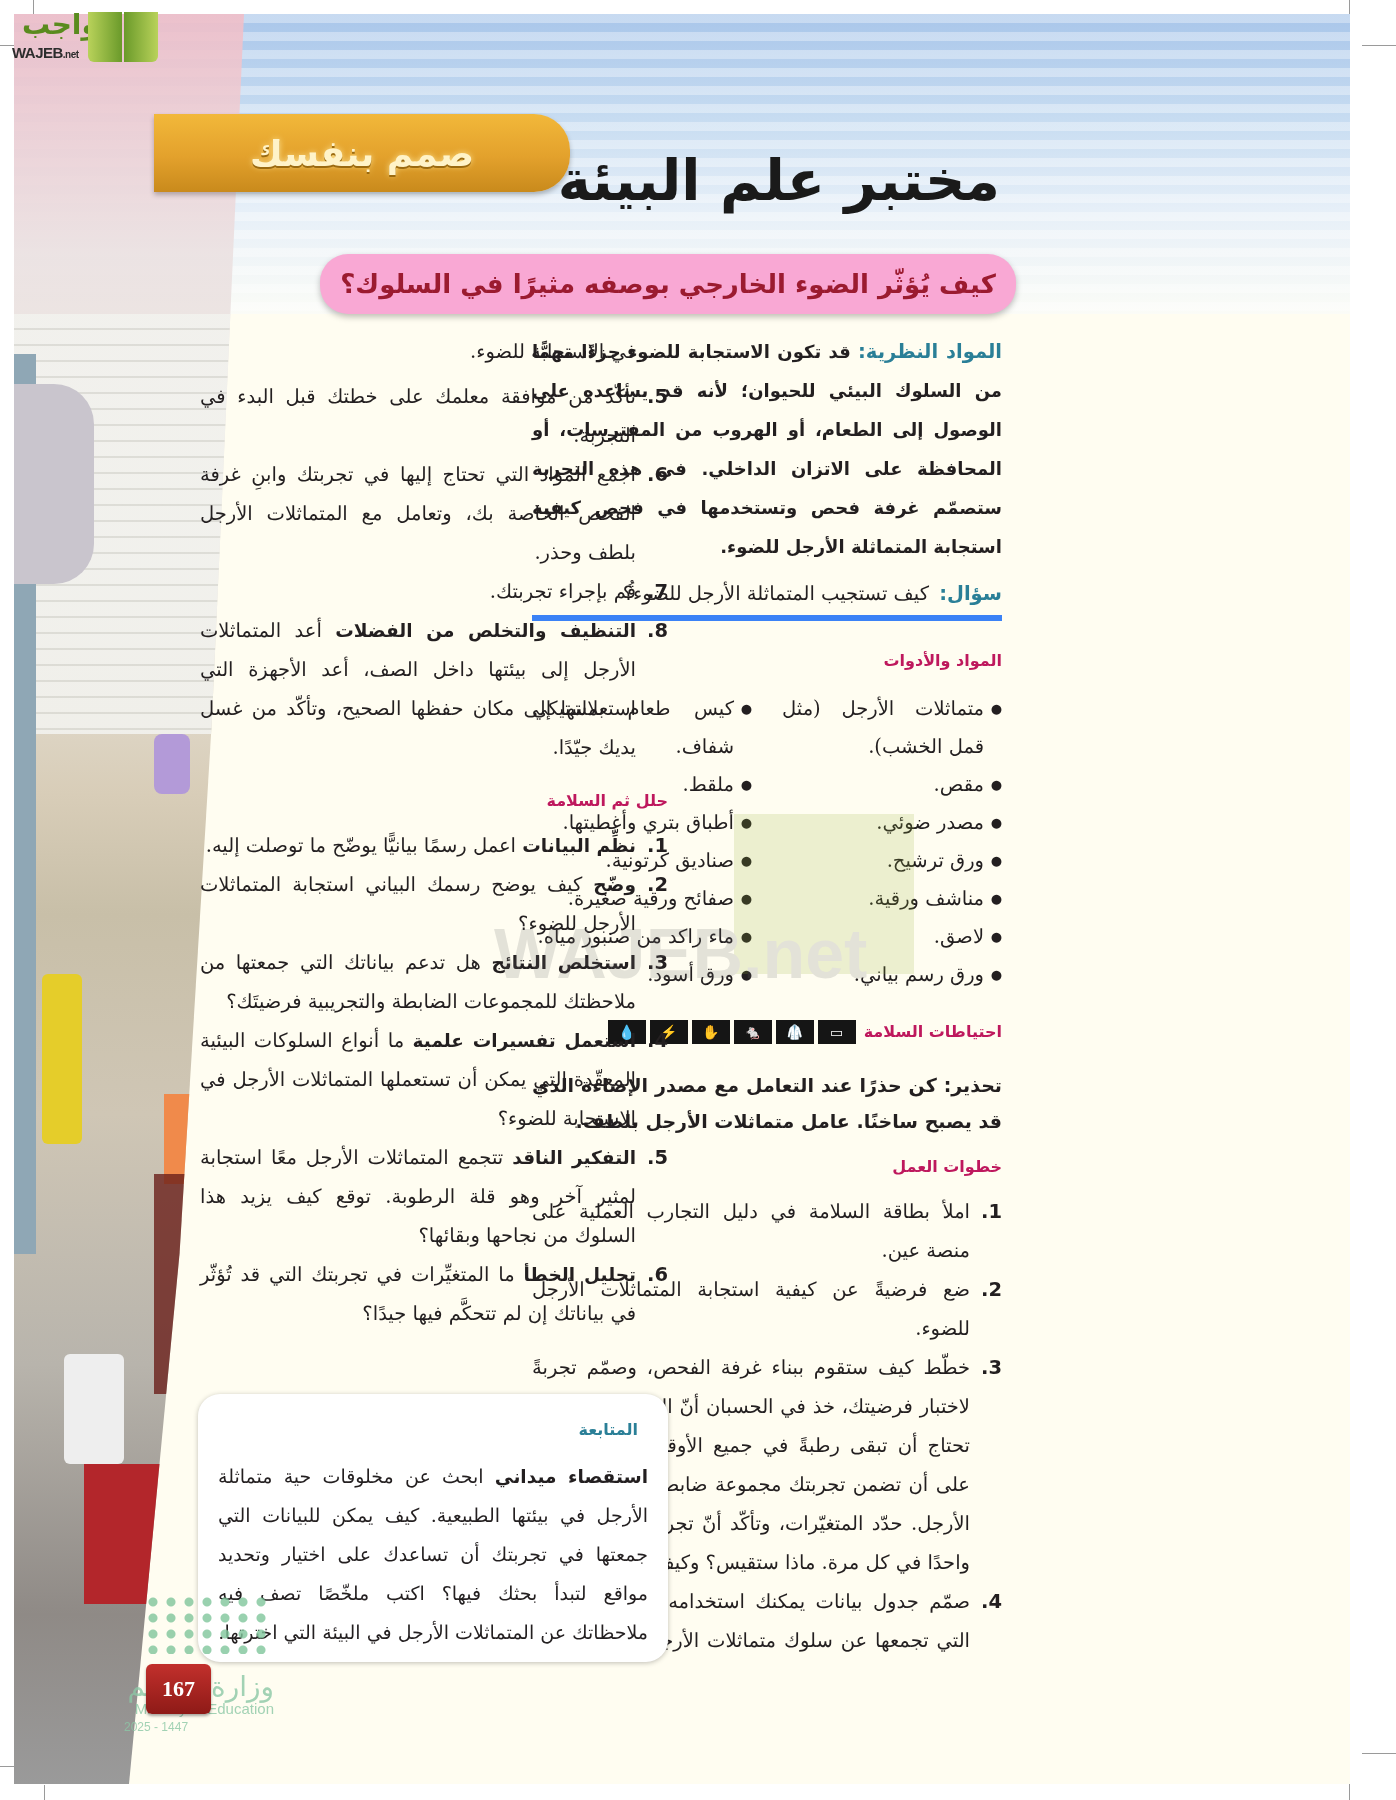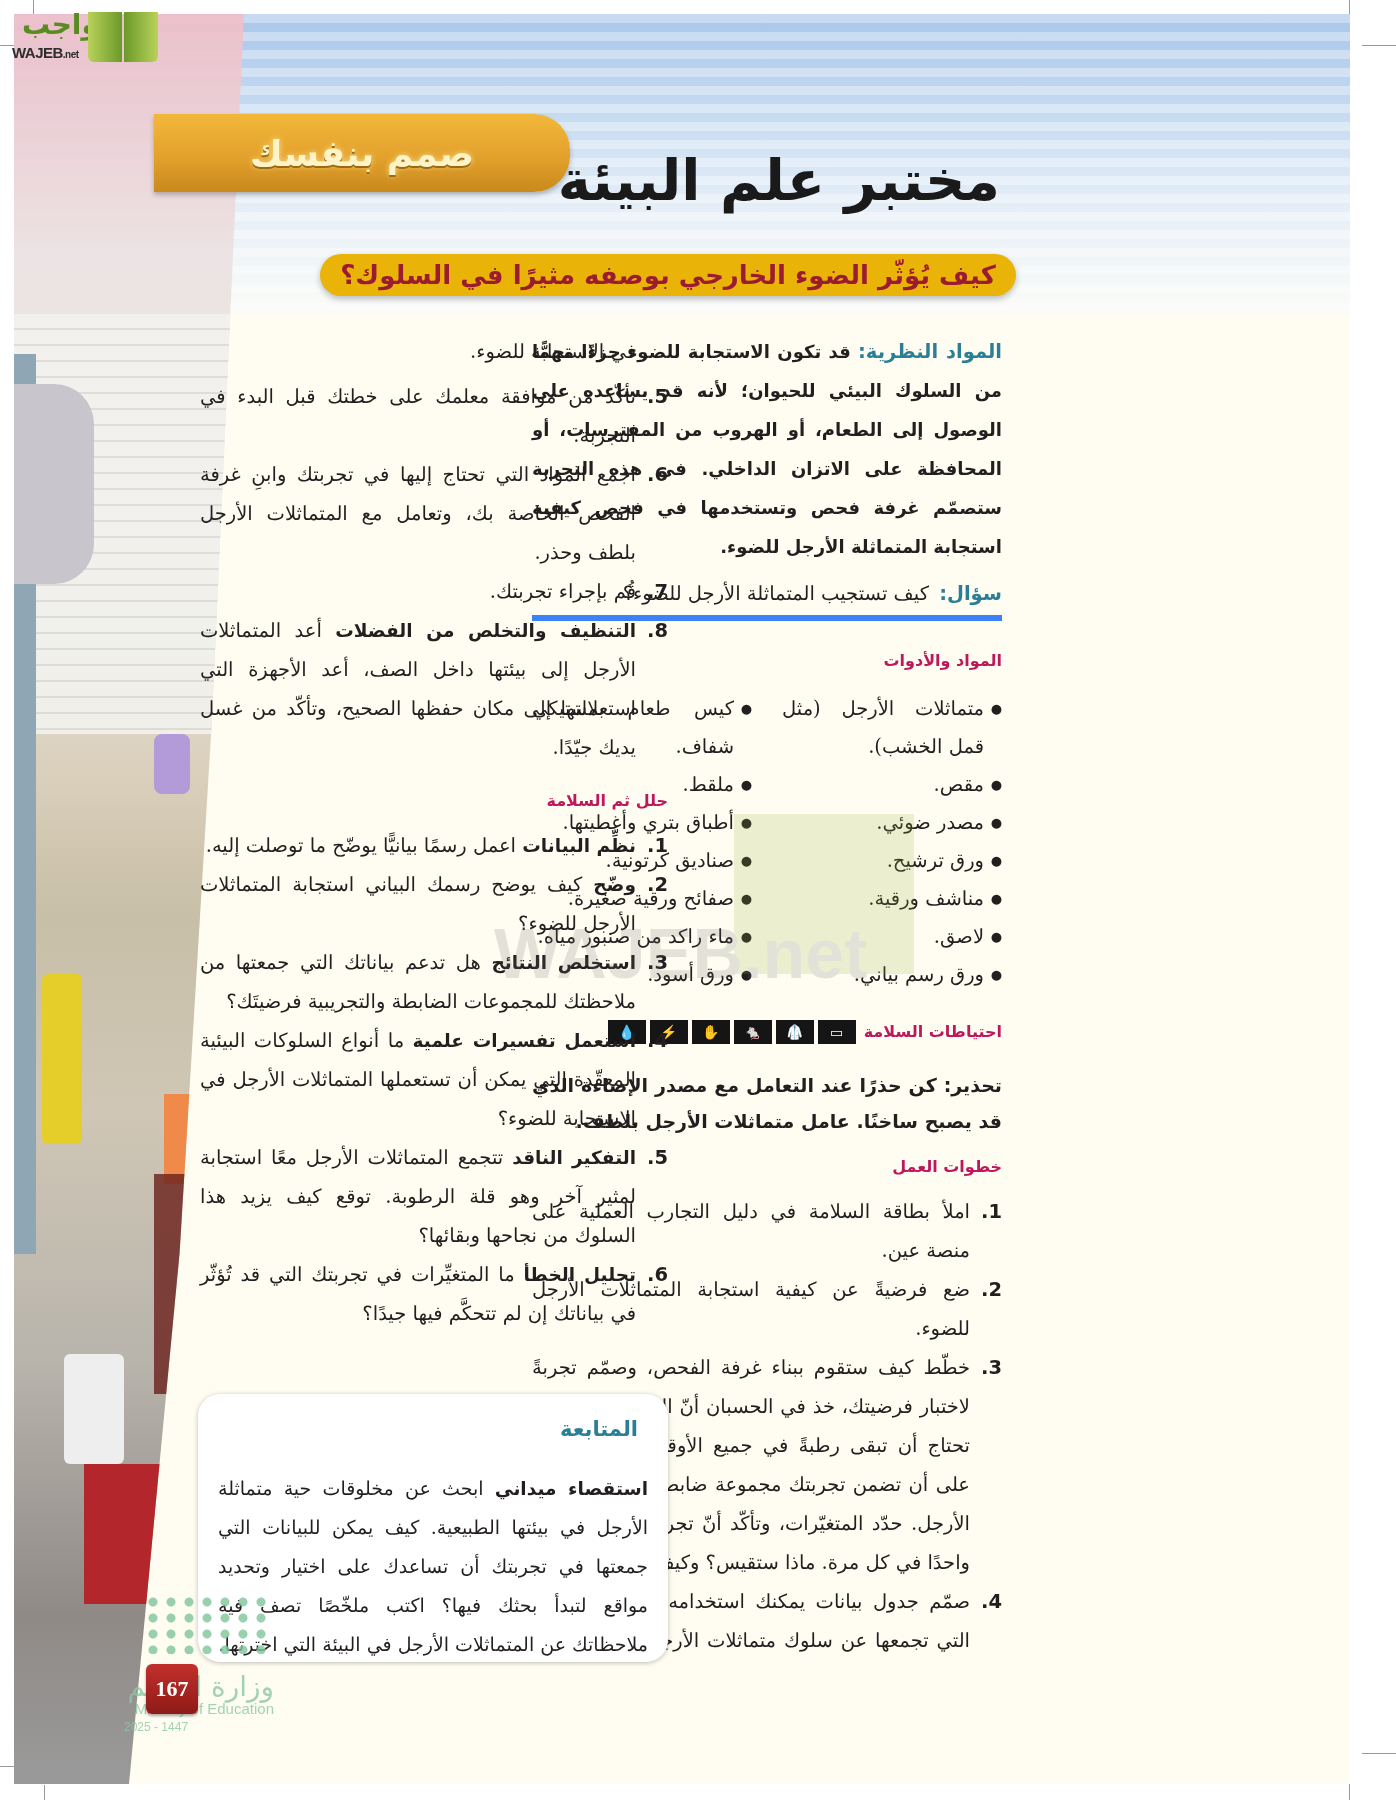--- a/index.html
+++ b/index.html
@@ -85,22 +85,22 @@
     font: bold 36px "DejaVu Sans", sans-serif; color: #fff3c8;
     text-shadow: 0 2px 0 #9b6a10, 0 0 6px rgba(255,230,150,.9);
     letter-spacing: 2px;
   }
 
   .main-title {
     position: absolute; right: 350px; top: 134px;
     font: bold 56px "DejaVu Sans", sans-serif; color: #1a1a1a; direction: rtl;
   }
   .question-pill {
-    position: absolute; right: 334px; top: 240px; width: 696px; height: 42px;
-    background: #eab308; border-radius: 28px;
+    position: absolute; right: 334px; top: 240px; width: 696px; height: 60px;
+    background: #f9a8d4; border-radius: 28px;
     box-shadow: 0 3px 6px rgba(0,0,0,0.25);
     display: flex; align-items: center; justify-content: center;
   }
   .question-pill span { font: bold 26px "DejaVu Sans", sans-serif; color: #9b1b30; }
 
   
   .col { position: absolute; direction: rtl; text-align: justify; font-family: "DejaVu Serif", serif; font-size: 19.5px; line-height: 39px; color: #231f20; }
   .col-right { right: 348px; top: 318px; width: 470px; }
   .col-left { right: 682px; top: 318px; width: 468px; }
 
@@ -125,24 +125,24 @@
   ol.steps { list-style: none; margin-top: 6px; }
   ol.steps li { display: flex; gap: 10px; margin-bottom: 0; }
   ol.steps li .num { font-family: "DejaVu Sans", sans-serif; font-weight: bold; min-width: 22px; }
   ol.steps li .txt { flex: 1; }
 
   .followup {
     position: absolute; right: 682px; top: 1380px; width: 470px; height: 268px;
     background: #ffffff; border-radius: 22px; box-shadow: 0 1px 5px rgba(0,0,0,0.25);
     padding: 16px 20px; direction: rtl; font-family: "DejaVu Serif", serif; font-size: 19px; line-height: 39px; text-align: justify;
   }
-  .followup h3 { font-family: "DejaVu Sans", sans-serif; color: #2a7f97; font-size: 21px; margin-bottom: 20px; margin-right: 10px; }
+  .followup h3 { font-family: "DejaVu Sans", sans-serif; color: #2a7f97; font-size: 16px; margin-bottom: 8px; margin-right: 10px; }
 
   .page-num {
-    position: absolute; left: 132px; top: 1650px; width: 52px; height: 50px;
+    position: absolute; left: 132px; top: 1650px; width: 65px; height: 50px;
     background: linear-gradient(180deg, #c2302c, #8e1a17); border-radius: 6px;
     color: #fff; font: bold 22px "Liberation Serif", serif; display: flex; align-items: center; justify-content: center;
     box-shadow: 0 2px 3px rgba(0,0,0,0.35); z-index: 4;
   }
   .ministry { position: absolute; left: 60px; top: 1580px; width: 200px; height: 130px; z-index: 3; direction: ltr; }
   .ministry .dots { position: absolute; right: 0; top: 0; width: 130px; height: 60px;
     background: radial-gradient(circle, #7fc59b 4px, transparent 5px) 0 0/18px 16px; opacity: .8; }
   .ministry .name { position: absolute; right: 0; top: 76px; font: 28px "DejaVu Sans", sans-serif; color: #8cc8a6; opacity: .8; }
   .ministry .en { position: absolute; right: 0; top: 106px; font: 15px "Liberation Sans", sans-serif; color: #8cc8a6; opacity: .8; }
   .ministry .yr { position: absolute; left: 18px; top: 126px; font: 12px "Liberation Sans", sans-serif; color: #8cc8a6; opacity: .8; margin-left: 32px; }

